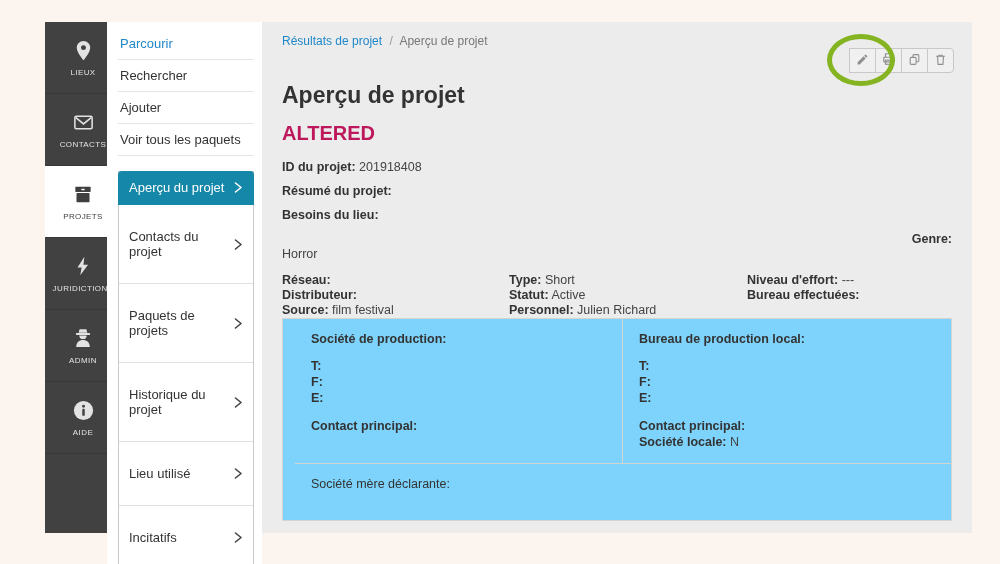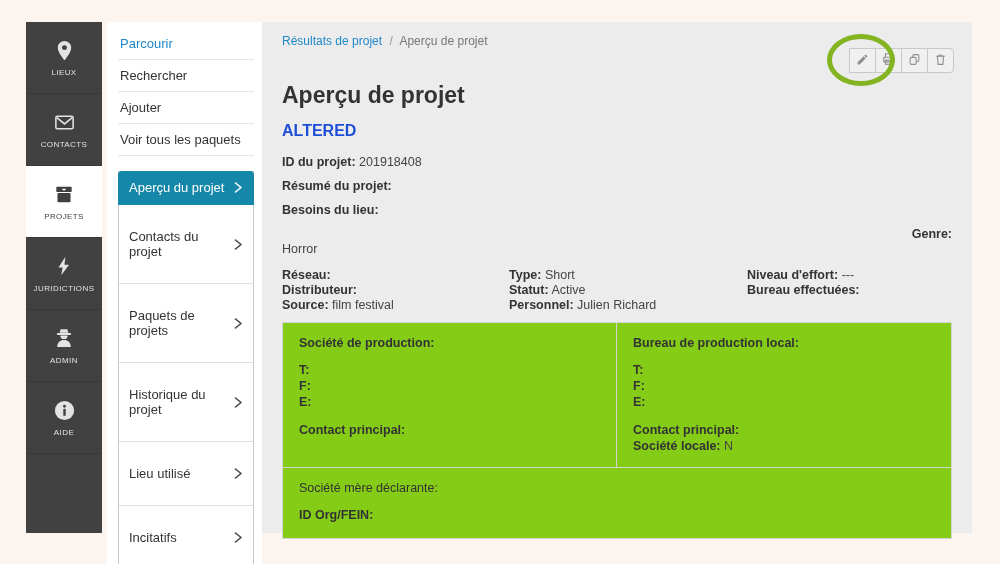--- a/index.html
+++ b/index.html
@@ -8,21 +8,21 @@
     font-family: "Liberation Sans", sans-serif;
     background: #fcf4ef;
     position: relative;
     overflow: hidden;
     color: #333;
   }
   .page { position: relative; width: 1000px; height: 564px; }
 
   
   .sidebar {
-    position: absolute; left: 26px; top: 22px; width: 76px; height: 511px;
+    position: absolute; left: 45px; top: 22px; width: 76px; height: 511px;
     background: #414141;
   }
   .side-item {
     height: 72px; border-bottom: 1px solid #383838;
     display: flex; flex-direction: column; align-items: center; justify-content: center;
     color: #e3e3e3; cursor: pointer;
   }
   .side-item svg { display: block; margin-bottom: 6px; }
   .side-item .side-label { font-size: 8px; letter-spacing: .4px; }
   .side-item.active { background: #ffffff; color: #3f3f3f; }
@@ -74,34 +74,34 @@
   }
   .tbtn:first-child { border-radius: 4px 0 0 4px; margin-left: 0; }
   .tbtn:last-child { border-radius: 0 4px 4px 0; }
 
   .annotation-circle {
     position: absolute; left: -23px; top: -14px; width: 68px; height: 52px;
     border: 5px solid #84b421; border-radius: 50%; pointer-events: none; z-index: 5;
   }
 
   h1.page-title { font-size: 23px; font-weight: bold; color: #333; margin-top: 34px; }
-  h2.project-name { font-size: 16px; font-weight: bold; color: #1d4ed8; margin-top: 13px; }
+  h2.project-name { font-size: 20px; font-weight: bold; color: #be185d; margin-top: 13px; }
 
   .fields { margin-top: 15px; font-size: 12.5px; }
   .field-row { margin-bottom: 9px; line-height: 15px; }
   .lbl { font-weight: bold; color: #333; text-align: right; }
   .val { color: #444; }
 
   .cols { display: flex; margin-top: 11px; font-size: 12.5px; }
   .cols .fcol { line-height: 15px; }
   .col1 { width: 227px; }
   .col2 { width: 238px; }
   .col3 { flex: 1; }
 
-  .boxes { margin-top: 9px; border: 1px solid #d4d4d4; background: #84cc16; font-size: 12.5px; }
+  .boxes { margin-top: 0; border: 1px solid #d4d4d4; background: #7dd3fc; font-size: 12.5px; padding-left: 12px; }
   .boxes-row1 { display: flex; border-bottom: 1px solid #d4d4d4; }
   .boxcell { padding: 13px 16px; min-height: 128px; }
   .boxcell.left { width: 50%; border-right: 1px solid #d4d4d4; }
   .boxcell.right { width: 50%; }
   .boxcell .box-title { font-weight: bold; margin-bottom: 12px; }
   .boxcell .tfe { line-height: 16px; font-weight: bold; }
   .boxcell .box-contact { font-weight: bold; margin-top: 12px; line-height: 16px; }
   .boxes-row2 { padding: 13px 16px 16px; }
   .boxes-row2 .box-title { font-weight: normal; margin-bottom: 13px; }
   .boxes-row2 .org-line { font-weight: bold; }
@@ -322,18 +322,17 @@
           <div class="tfe">E:</div>
           <div class="box-contact">Contact principal:</div>
           <div class="box-contact" style="margin-top:0">
             <span>Société locale:</span>
             <span class="val" style="font-weight:normal">N</span>
           </div>
         </div>
       </div>
       <div class="boxes-row2">
         <div class="box-title">Société mère déclarante:</div>
-        <div class="org-line">ID Org/FEIN:</div>
       </div>
     </div>
 
   </main>
 </div>
 
 </body></html>

